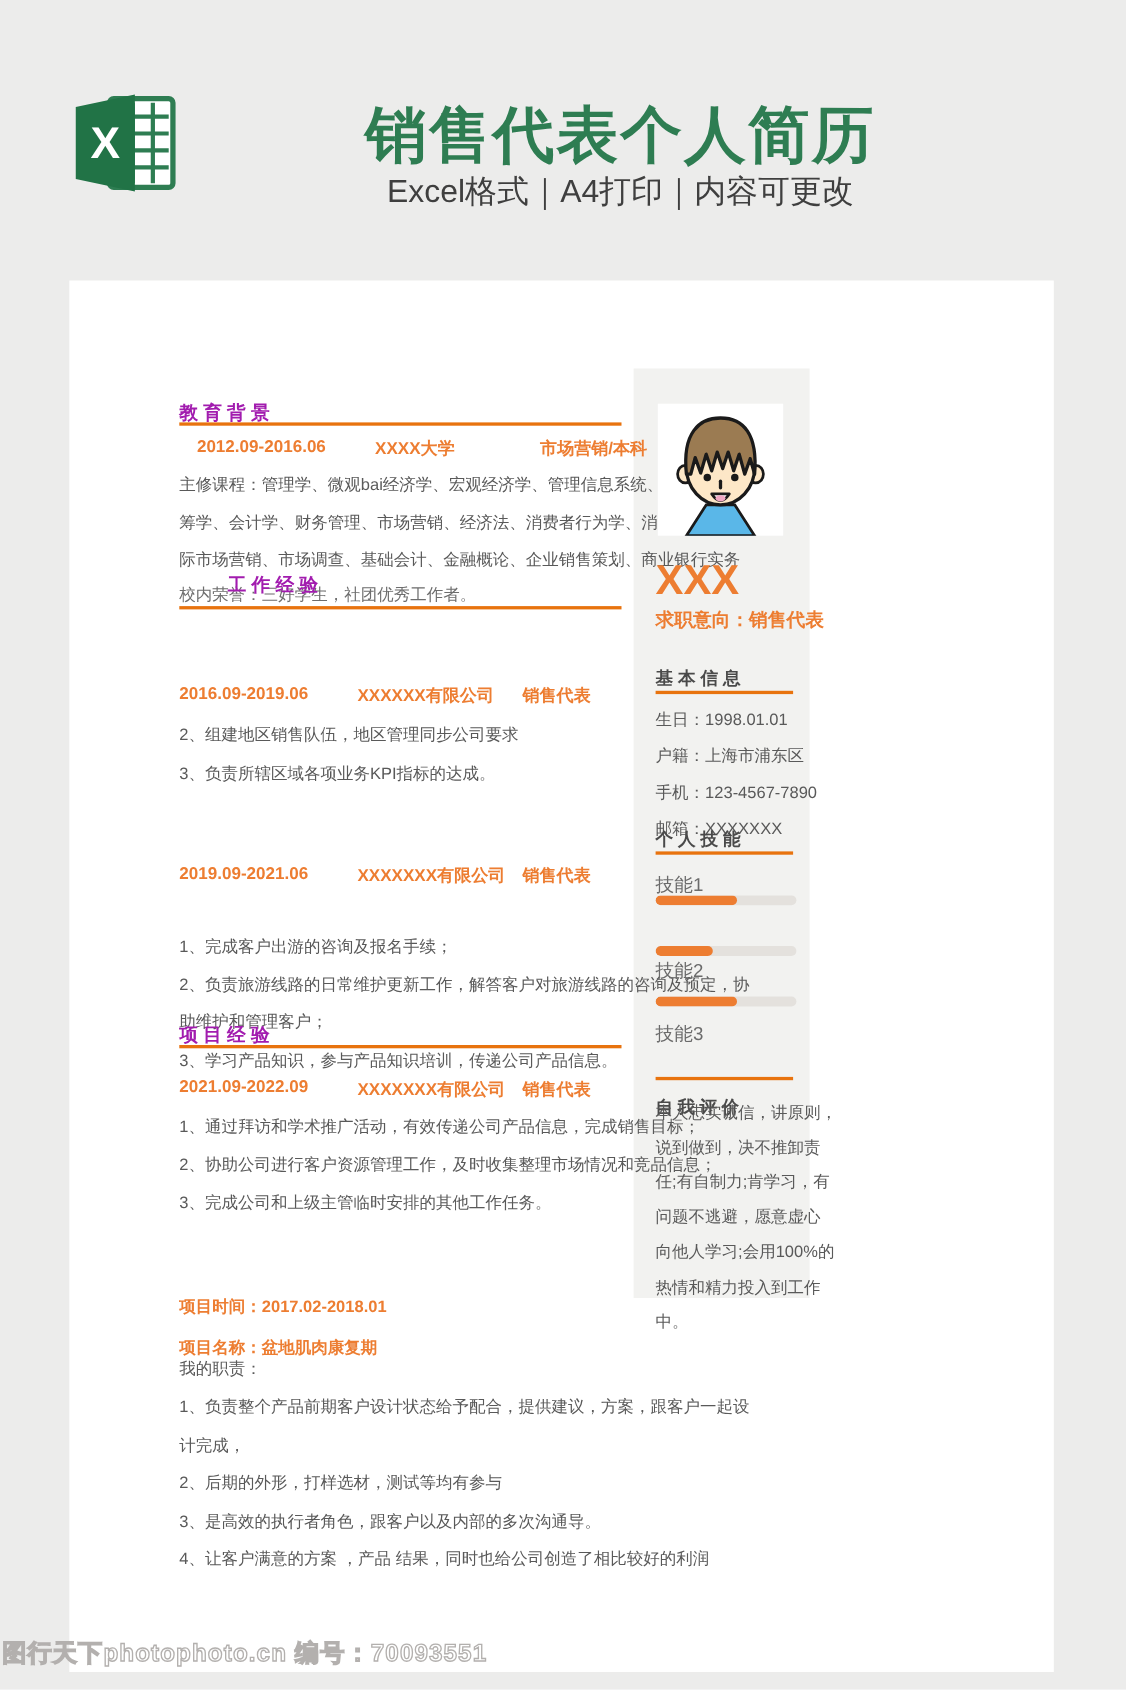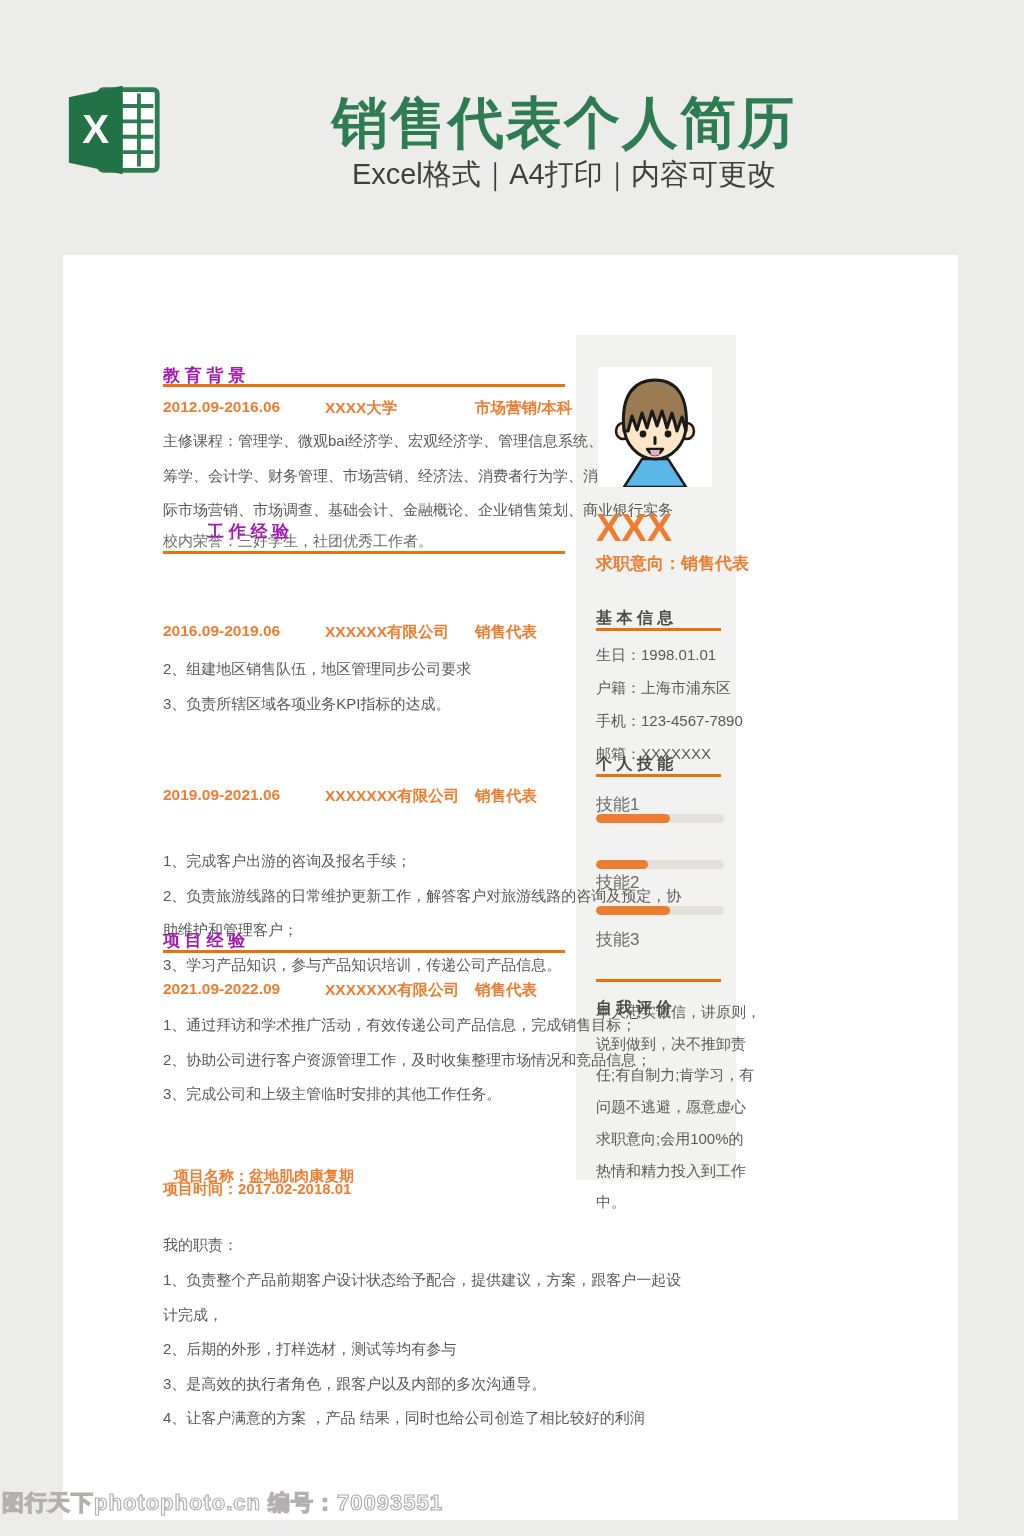--- a/index.html
+++ b/index.html
@@ -87,21 +87,21 @@
 <div class="abs banner-subtitle">Excel格式｜A4打印｜内容可更改</div>
 
 <div class="abs page"></div>
 <div class="abs sidebar-panel"></div>
 
 <div class="abs main">
 
   <div class="abs section-head" style="top:364px;left:0;">教 育 背 景</div>
   <div class="abs rule" style="top:384px;left:0;"></div>
 
-  <div class="abs date-row" style="top:398px;left:0;">
+  <div class="abs date-row" style="top:398px;left:16px;">
     <span>2012.09-2016.06</span>
     <span class="c2">XXXX大学</span>
     <span class="c3">市场营销/本科</span>
   </div>
 
   <div class="abs" style="top:424px;left:0;">
     <div class="body-line">主修课程：管理学、微观bai经济学、宏观经济学、管理信息系统、统计学、运</div>
     <div class="body-line">筹学、会计学、财务管理、市场营销、经济法、消费者行为学、消费心理学、国</div>
     <div class="body-line">际市场营销、市场调查、基础会计、金融概论、企业销售策划、商业银行实务</div>
   </div>
@@ -140,21 +140,21 @@
     <span class="c2">XXXXXXX有限公司</span>
     <span class="c3">销售代表</span>
   </div>
   <div class="abs" style="top:1008px;left:0;">
     <div class="body-line">1、通过拜访和学术推广活动，有效传递公司产品信息，完成销售目标；</div>
     <div class="body-line">2、协助公司进行客户资源管理工作，及时收集整理市场情况和竞品信息；</div>
     <div class="body-line">3、完成公司和上级主管临时安排的其他工作任务。</div>
   </div>
 
   <div class="abs orange-line" style="top:1177px;left:0;">项目时间：2017.02-2018.01</div>
-  <div class="abs orange-line" style="top:1164px;left:0;margin-left:11px;">项目名称：盆地肌肉康复期</div>
+  <div class="abs orange-line" style="top:1214px;left:0;">项目名称：盆地肌肉康复期</div>
   <div class="abs body-line" style="top:1231px;left:0;line-height:28px;">我的职责：</div>
   <div class="abs" style="top:1263px;left:0;">
     <div class="body-line">1、负责整个产品前期客户设计状态给予配合，提供建议，方案，跟客户一起设</div>
     <div class="body-line">计完成，</div>
     <div class="body-line">2、后期的外形，打样选材，测试等均有参与</div>
     <div class="body-line">3、是高效的执行者角色，跟客户以及内部的多次沟通导。</div>
     <div class="body-line">4、让客户满意的方案 ，产品 结果，同时也给公司创造了相比较好的利润</div>
   </div>
 </div>
 
@@ -205,19 +205,19 @@
   </div>
   <div class="abs skill-label" style="top:930px;left:20px;">技能3</div>
 
   <div class="abs side-head" style="top:996px;left:20px;font-family:Liberation Serif, serif;">自 我 评 价</div>
   <div class="abs rule-sm" style="top:979px;left:20px;"></div>
   <div class="abs eval-text" style="top:996px;left:20px;">
     <div>本人忠实诚信，讲原则，</div>
     <div>说到做到，决不推卸责</div>
     <div>任;有自制力;肯学习，有</div>
     <div>问题不逃避，愿意虚心</div>
-    <div>求职意向;会用100%的</div>
+    <div>向他人学习;会用100%的</div>
     <div>热情和精力投入到工作</div>
     <div>中。</div>
   </div>
 </div>
 
 <div class="abs watermark">图行天下photophoto.cn 编号：70093551</div>
 
 </body></html>

